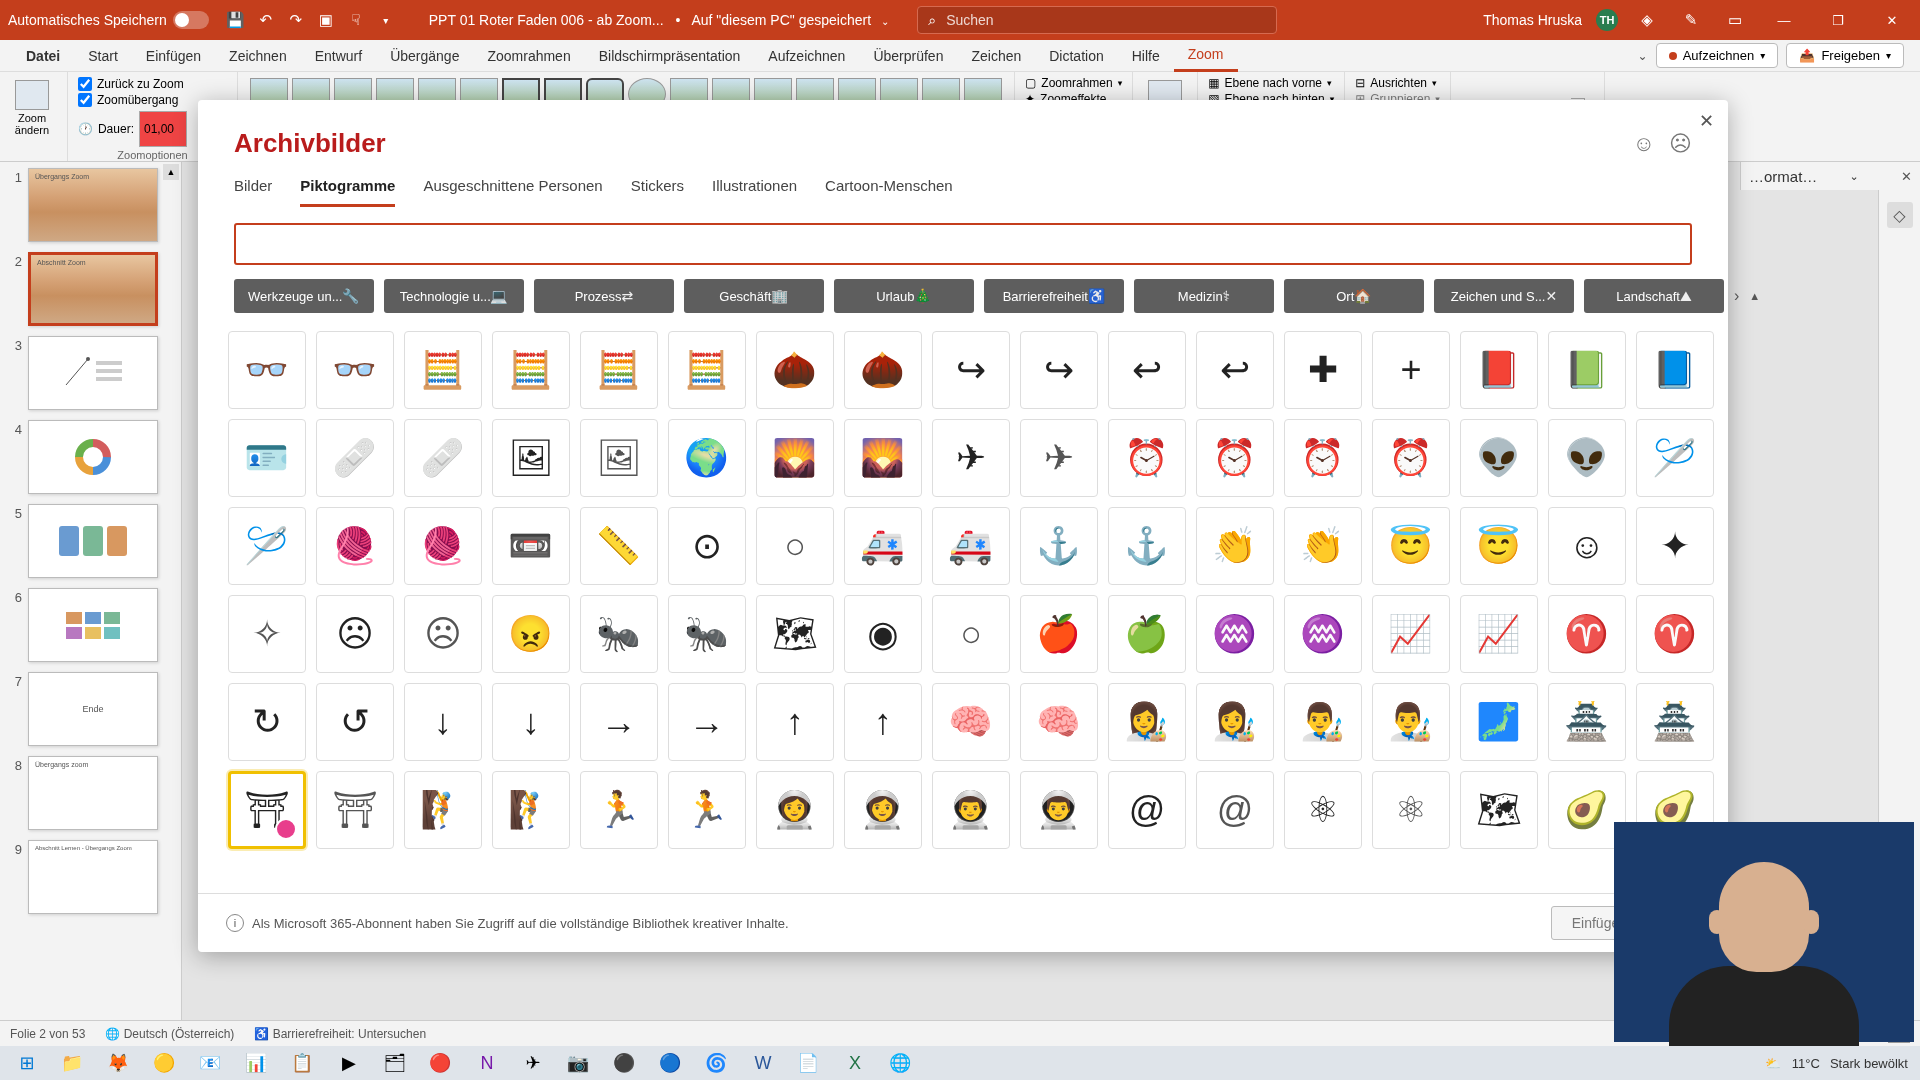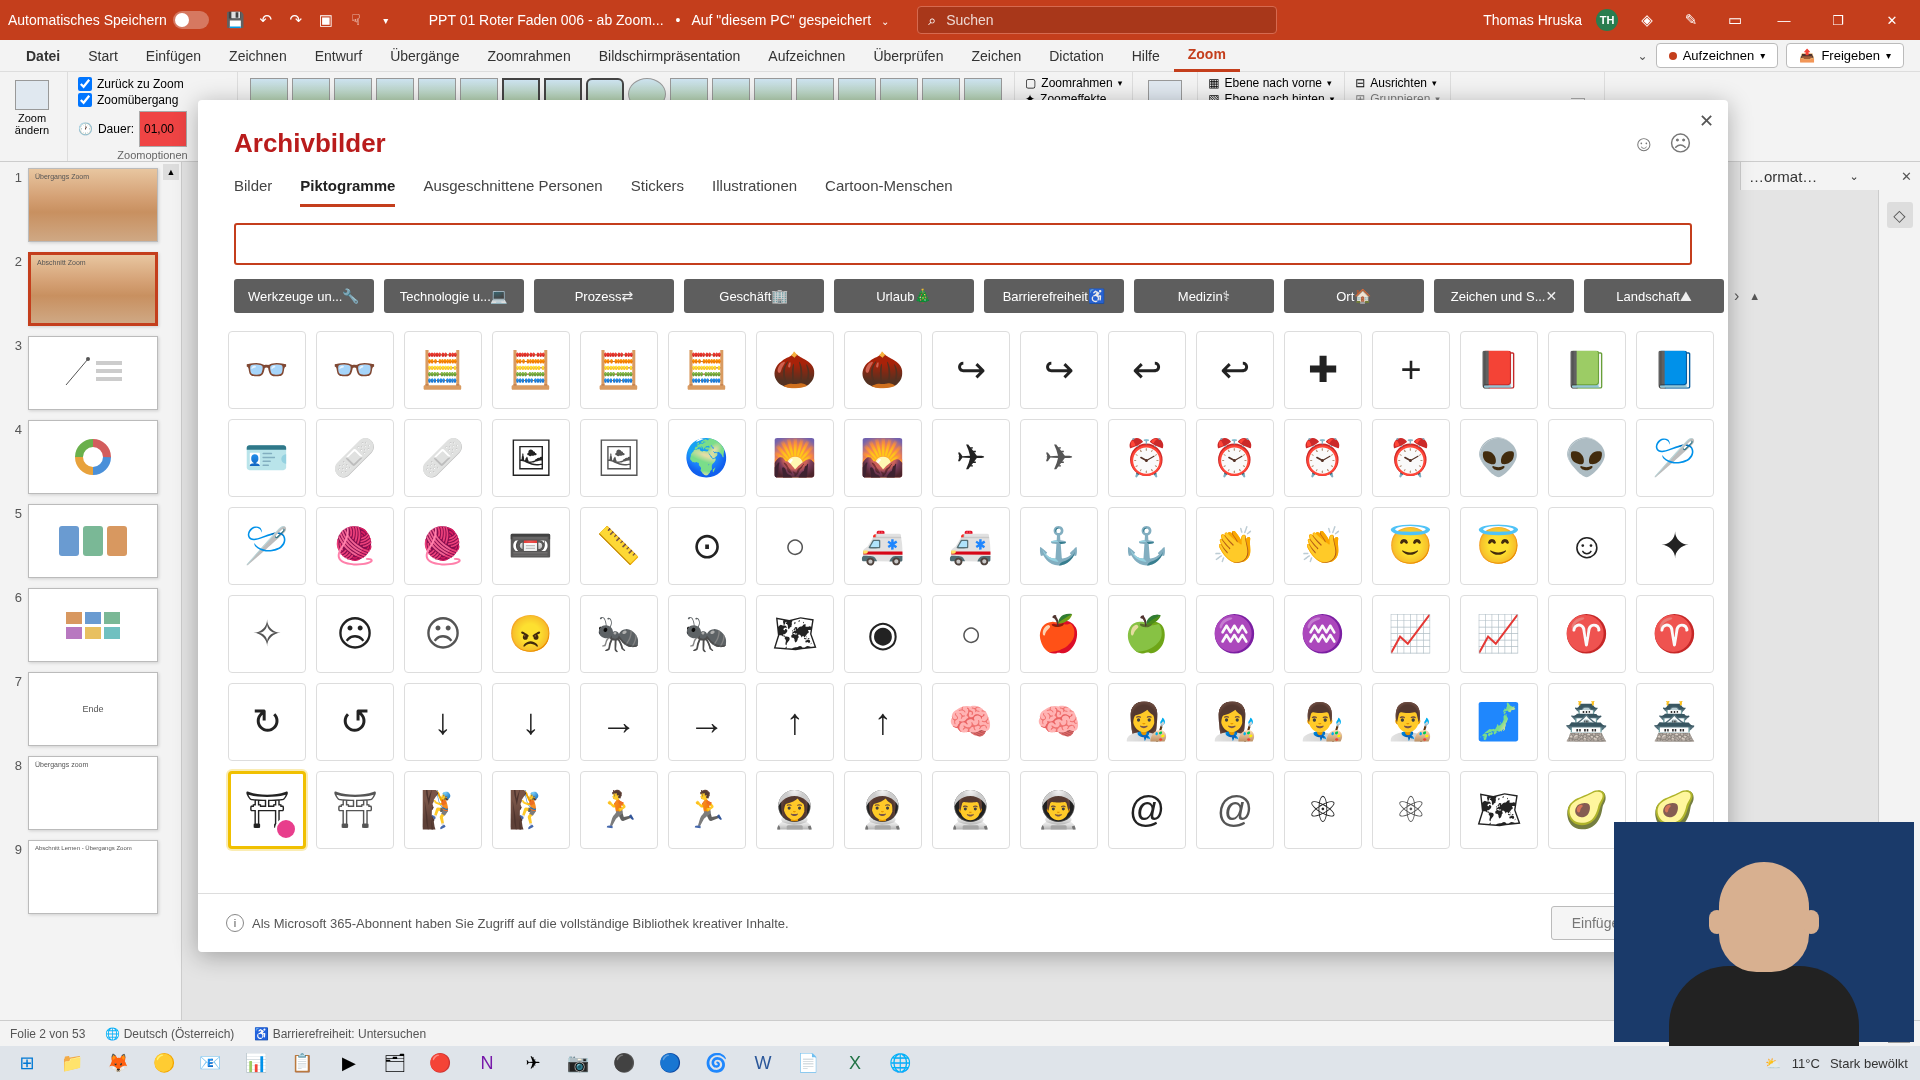--- a/index.html
+++ b/index.html
@@ -13,21 +13,21 @@
 .titlebar .tb-icon { width:24px; height:24px; display:flex; align-items:center; justify-content:center; font-size:15px; margin:0 3px; }
 .titlebar .doc { margin-left:28px; font-size:14px; }
 .titlebar .search { margin-left:28px; width:360px; height:28px; background:#a8371a; border:1px solid #d66a50; border-radius:4px; display:flex; align-items:center; padding:0 10px; gap:10px; }
 .titlebar .right { margin-left:auto; display:flex; align-items:center; gap:14px; }
 .titlebar .avatar { width:22px; height:22px; border-radius:50%; background:#2a7d4f; display:flex; align-items:center; justify-content:center; font-size:11px; font-weight:bold; }
 .titlebar .winbtn { width:40px; height:40px; display:flex; align-items:center; justify-content:center; font-size:13px; }
 
 
 .ribbon-tabs { height:32px; background:#f3f3f3; display:flex; align-items:center; padding-left:12px; border-bottom:1px solid #ddd; }
 .ribbon-tabs .tab { padding:0 14px; height:32px; display:flex; align-items:center; font-size:14px; color:#333; }
-.ribbon-tabs .tab.active { border-bottom:3px solid #c43e1c; color:#c43e1c; font-weight:700; }
+.ribbon-tabs .tab.active { border-bottom:3px solid #c43e1c; color:#c43e1c; font-weight:400; }
 .ribbon-tabs .tab.file { font-weight:600; }
 .ribbon-tabs .right { margin-left:auto; display:flex; align-items:center; gap:8px; padding-right:16px; }
 .ribbon-tabs .pillbtn { border:1px solid #bbb; border-radius:4px; padding:4px 12px; font-size:13px; display:flex; align-items:center; gap:6px; background:#fff; }
 .ribbon-tabs .rec-dot { width:8px; height:8px; border-radius:50%; background:#c43e1c; }
 .ribbon-tabs .chev { font-size:12px; color:#555; }
 
 
 .ribbon { height:90px; background:#f3f3f3; display:flex; border-bottom:1px solid #ccc; position:relative; }
 .rgroup { border-right:1px solid #ddd; padding:4px 10px 2px 10px; display:flex; flex-direction:column; }
 .rgroup .glabel { font-size:11px; color:#666; text-align:center; margin-top:auto; padding-top:2px; }

